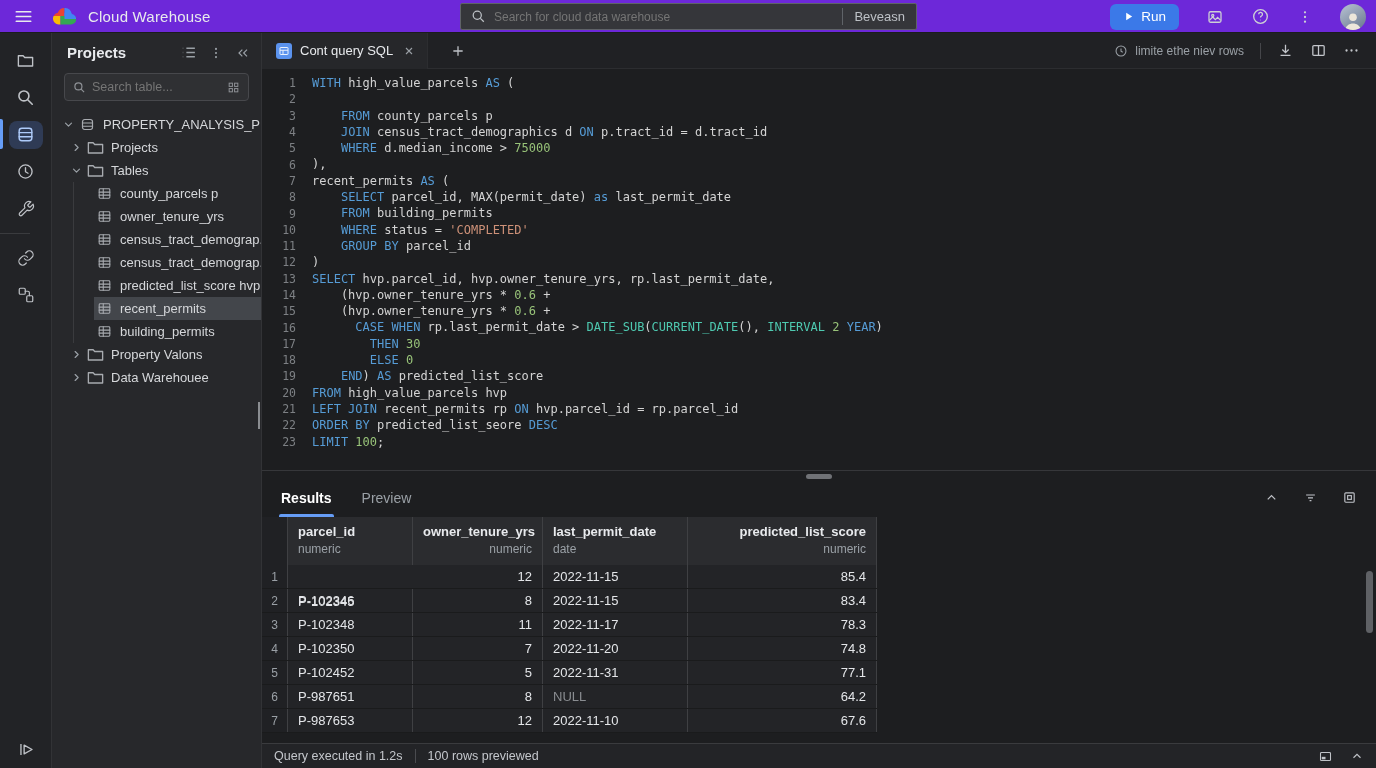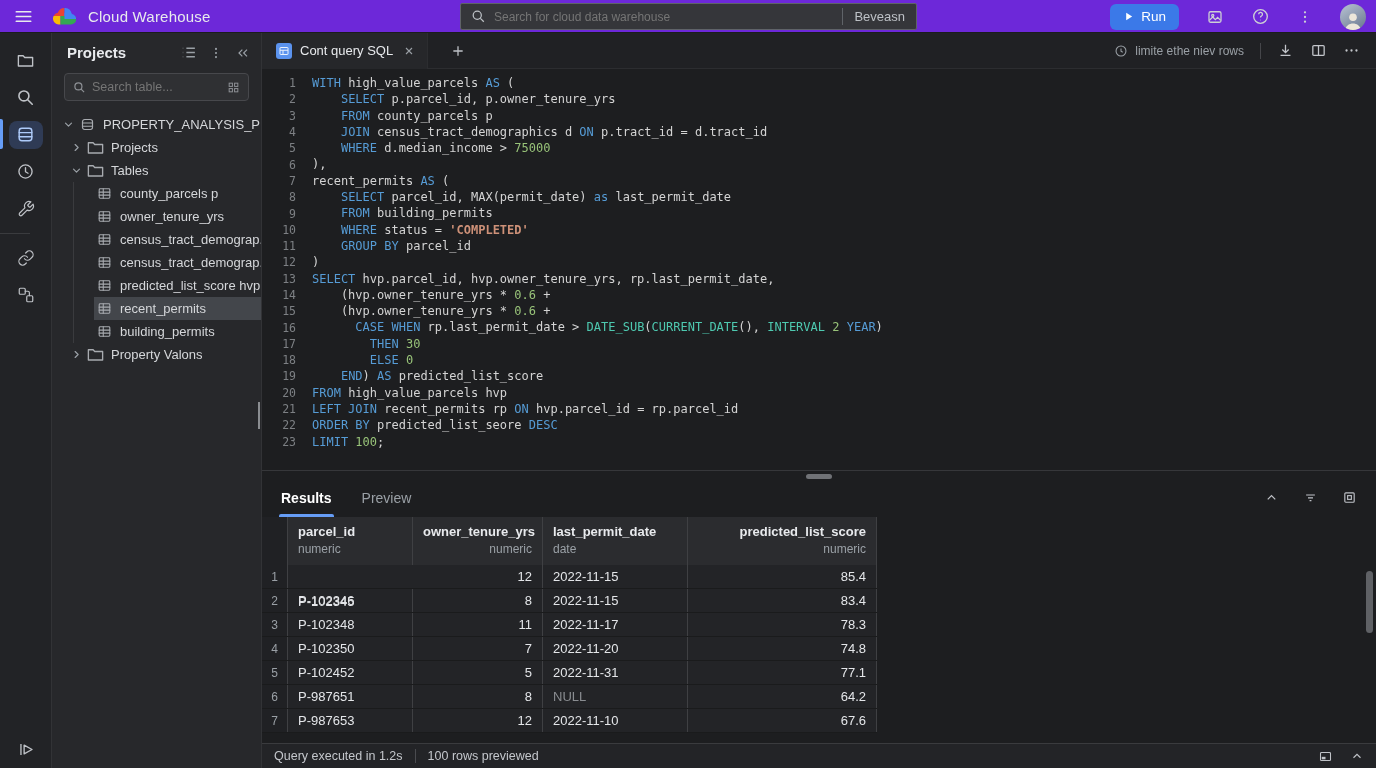--- a/index.html
+++ b/index.html
@@ -89,21 +89,21 @@
   .tool-note { display:flex; align-items:center; gap:7px; font-size:12px; color:#9aa0a6; }
   .vdiv { width:1px; height:16px; background:#45464a; }
   .tool-icon { color:#c3c6cb; display:flex; cursor:pointer; }
 
   .editor { flex:1; padding-top:6px; overflow:hidden; position:relative; background:#1d1e20; }
   .code-line { display:flex; height:16.3px; align-items:center; }
   .ln { width:34px; flex-shrink:0; text-align:right; color:#7d8084;
         font:11.5px "DejaVu Sans Mono", monospace; }
   .code { margin-left:16px; font:12px/16.3px "DejaVu Sans Mono", monospace; color:#d4d4d4;
           white-space:pre; }
-  .tok-k { color:#569cd6; } .tok-f { color:#4ec9b0; } .tok-s { color:#ce9178;font-weight:bold; }
+  .tok-k { color:#569cd6; } .tok-f { color:#4ec9b0; } .tok-s { color:#ce9178; }
   .tok-n { color:#98c379; }
 
   
   .results { height:273px; flex-shrink:0; border-top:1px solid #36373a; position:relative;
              background:#1d1e20; display:flex; flex-direction:column; }
   .drag-pill { position:absolute; top:3px; left:calc(50% - 13px); width:26px; height:5px;
                border-radius:3px; background:#707276; cursor:row-resize; }
   .results-tabs { height:46px; flex-shrink:0; display:flex; align-items:flex-end; padding:0 19px; gap:30px; }
   .rtab { padding-bottom:11px; font-size:14px; color:#9aa0a6; position:relative; cursor:pointer; }
   .rtab.active { color:#fff; font-weight:700; }
@@ -434,20 +434,33 @@
               <path d="M9.5 6.5L15 12l-5.5 5.5"></path>
             </svg>
           </span>
           <span class="ticon">
             <svg width="19" height="19" viewBox="0 0 24 24" fill="none" stroke="currentColor" stroke-width="1.7" stroke-linecap="round" stroke-linejoin="round">
               <path d="M3 6h6l2 2.2h10V19H3z"></path>
             </svg>
           </span>
           <span class="tlabel">Property Valons</span>
         </div>
+        <div class="tree-item lvl1">
+          <span class="chev">
+            <svg width="13" height="13" viewBox="0 0 24 24" fill="none" stroke="currentColor" stroke-width="2.2" stroke-linecap="round" stroke-linejoin="round">
+              <path d="M9.5 6.5L15 12l-5.5 5.5"></path>
+            </svg>
+          </span>
+          <span class="ticon">
+            <svg width="19" height="19" viewBox="0 0 24 24" fill="none" stroke="currentColor" stroke-width="1.7" stroke-linecap="round" stroke-linejoin="round">
+              <path d="M3 6h6l2 2.2h10V19H3z"></path>
+            </svg>
+          </span>
+          <span class="tlabel">Data Warehouee</span>
+        </div>
       </div>
     <div class="tree-thumb"></div>
   </div>
 
   <div class="main">
     <div class="tabbar">
       <div class="tab">
         <span class="tab-icon">
           <svg width="12" height="12" viewBox="0 0 24 24" fill="none" stroke="currentColor" stroke-width="2">
               <rect x="4" y="5" width="16" height="14" rx="1"></rect>
@@ -498,21 +511,20 @@
       </div>
     </div>
 
     <div class="editor" id="editor">
         <div class="code-line">
           <span class="ln">1</span>
           <span class="code"><span class="tok-k">WITH</span><span> high_value_parcels </span><span class="tok-k">AS</span><span> (</span></span>
         </div>
         <div class="code-line">
           <span class="ln">2</span>
-          <span class="code"><span>    </span><span class="tok-k">SELECT</span><span> p.parcel_id, p.owner_tenure_yrs</span></span>
         </div>
         <div class="code-line">
           <span class="ln">3</span>
           <span class="code"><span>    </span><span class="tok-k">FROM</span><span> county_parcels p</span></span>
         </div>
         <div class="code-line">
           <span class="ln">4</span>
           <span class="code"><span>    </span><span class="tok-k">JOIN</span><span> census_tract_demographics d </span><span class="tok-k">ON</span><span> p.tract_id = d.tract_id</span></span>
         </div>
         <div class="code-line">

